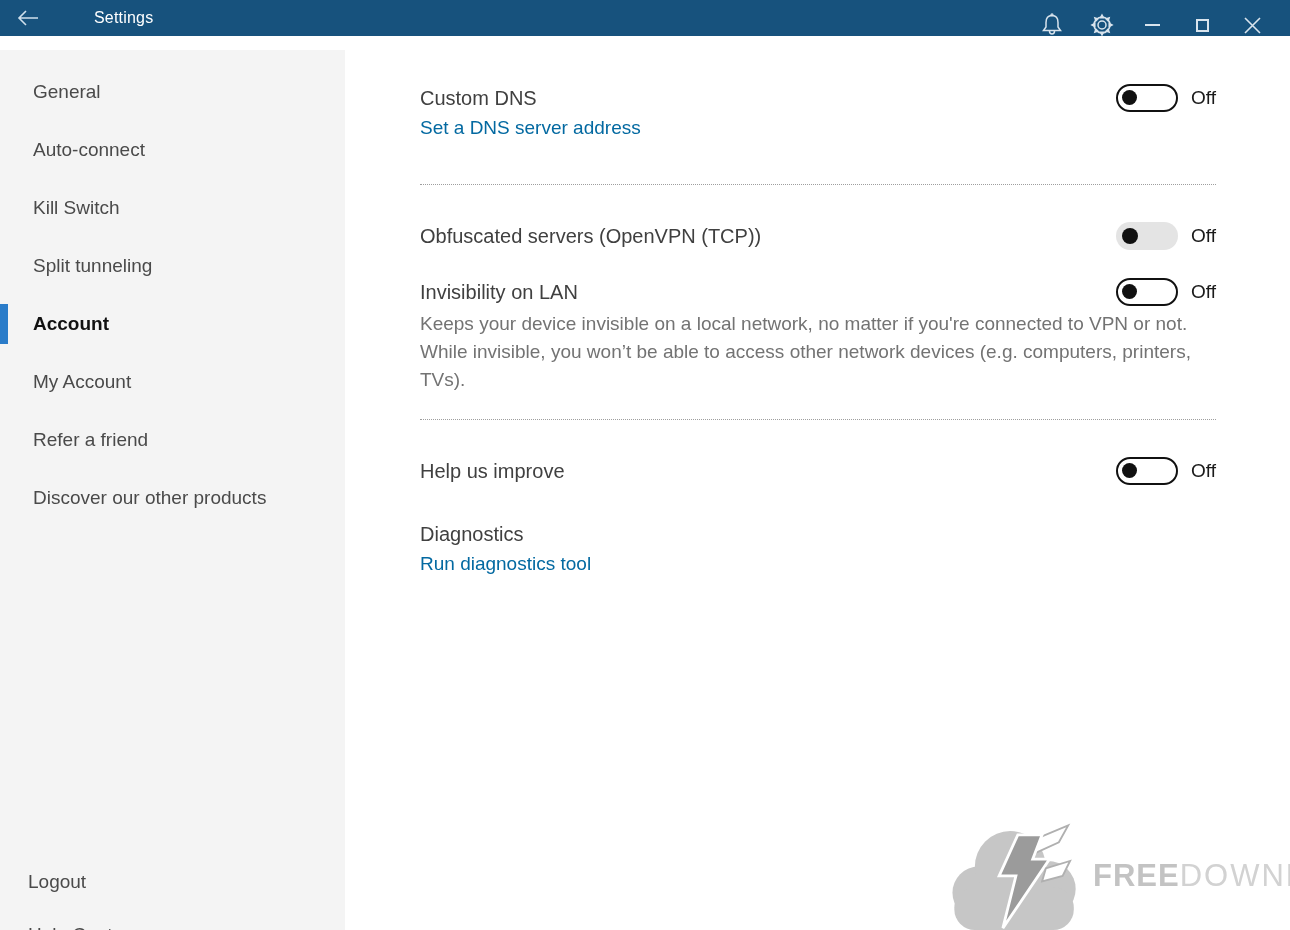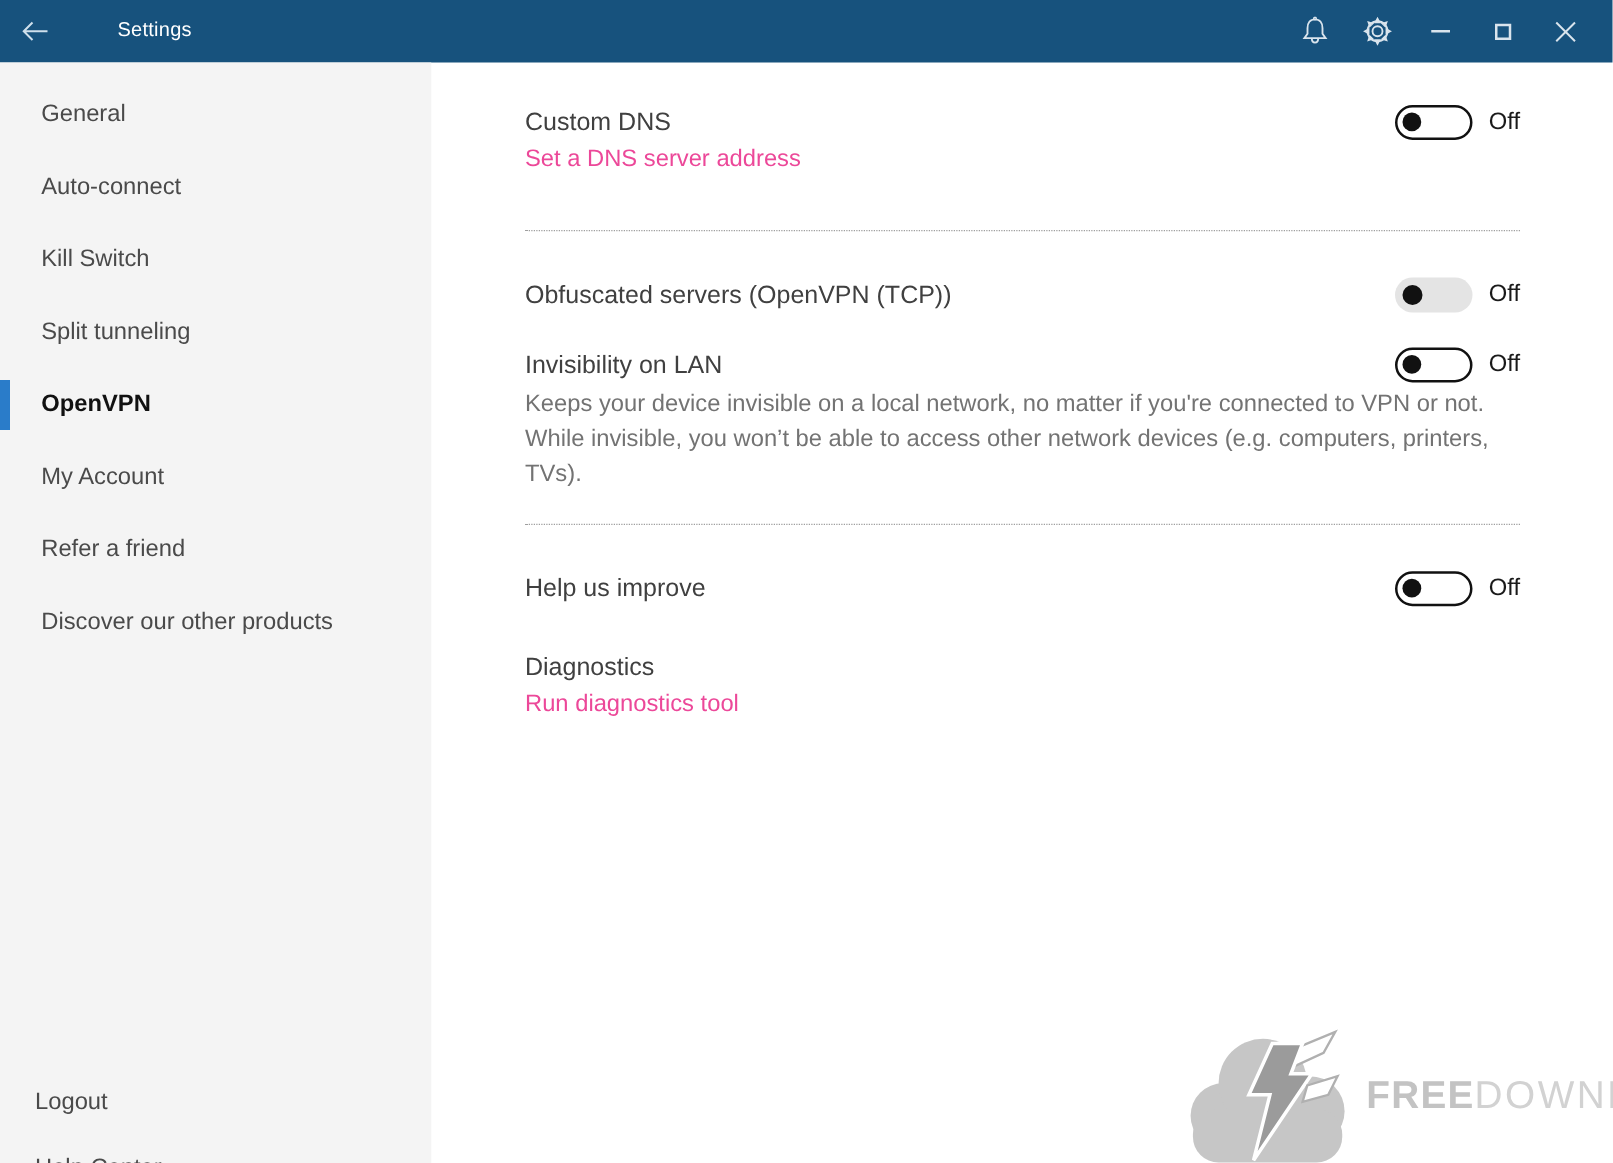--- a/index.html
+++ b/index.html
@@ -1,20 +1,20 @@
 <!DOCTYPE html>
 <html><head>
 <meta charset="utf-8">
 <style>
   * { margin:0; padding:0; box-sizing:border-box; }
   html,body { width:1290px; height:930px; overflow:hidden; background:#fff;
     font-family:"Liberation Sans", sans-serif; }
 
   
-  .titlebar { position:absolute; top:0; left:0; width:1290px; height:50px;
+  .titlebar { position:absolute; top:0; left:0; width:1290px; height:36px;
     background:#17527D; display:flex; align-items:center; }
   .back-btn { width:56px; height:50px; display:flex; align-items:center; justify-content:center;
     color:#cfe0ec; font-size:24px; cursor:default; }
   .tb-title { color:#ffffff; font-size:16px; margin-left:38px; letter-spacing:.2px; }
   .tb-right { position:absolute; right:13px; top:0; height:50px; display:flex; align-items:center; }
   .tb-icon { width:50px; height:50px; display:flex; align-items:center; justify-content:center;
     color:#d9e4ed; }
   .tb-icon svg { display:block; }
   .min-line { width:15px; height:2px; background:#d9e4ed; }
   .max-box { width:13px; height:13px; border:2px solid #d9e4ed; }
@@ -28,21 +28,21 @@
   .active-bar { position:absolute; left:0; top:9px; width:8px; height:40px; background:#2A7CC9; display:none; }
   .side-item.active .active-bar { display:block; }
   .side-footer { position:absolute; bottom:17px; left:0; width:100%; }
   .side-footer .side-item { padding-left:28px; height:53px; }
 
   
   .main { position:absolute; top:50px; left:345px; width:945px; height:688px;
     padding:33px 74px 0 75px; }
   .row { display:flex; justify-content:space-between; align-items:flex-start; }
   .sec-title { font-size:20px; color:#404040; line-height:30px; }
-  .sec-link { font-size:19px; color:#ec4899; line-height:30px; cursor:pointer; }
+  .sec-link { font-size:19px; color:#0369a1; line-height:30px; cursor:pointer; }
   .sec-desc { font-size:19px; color:#737373; line-height:28px; max-width:792px; margin-top:3px; }
   .divider { border-top:1px dotted #9e9e9e; height:0; }
   .div-1 { margin-top:41px; margin-bottom:36px; }
   .div-2 { margin-top:25px; margin-bottom:36px; }
 
   
   .toggle-wrap { display:flex; align-items:center; margin-top:1px; flex:none; }
   .toggle { position:relative; width:62px; height:28px; border:2.5px solid #111;
     border-radius:14px; background:#fff; cursor:pointer; }
   .toggle .knob { position:absolute; left:4px; top:4px; width:15px; height:15px;
@@ -117,21 +117,21 @@
     <div class="side-item">
 
       <span>Kill Switch</span>
     </div>
     <div class="side-item">
 
       <span>Split tunneling</span>
     </div>
     <div class="side-item active">
       <div class="active-bar"></div>
-      <span>OpenVPN</span>
+      <span>Account</span>
     </div>
     <div class="side-item">
 
       <span>My Account</span>
     </div>
     <div class="side-item">
 
       <span>Refer a friend</span>
     </div>
     <div class="side-item">

